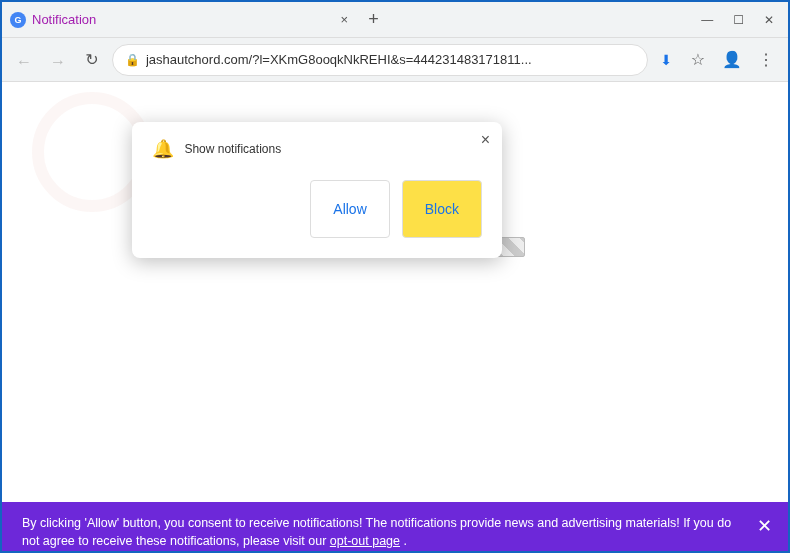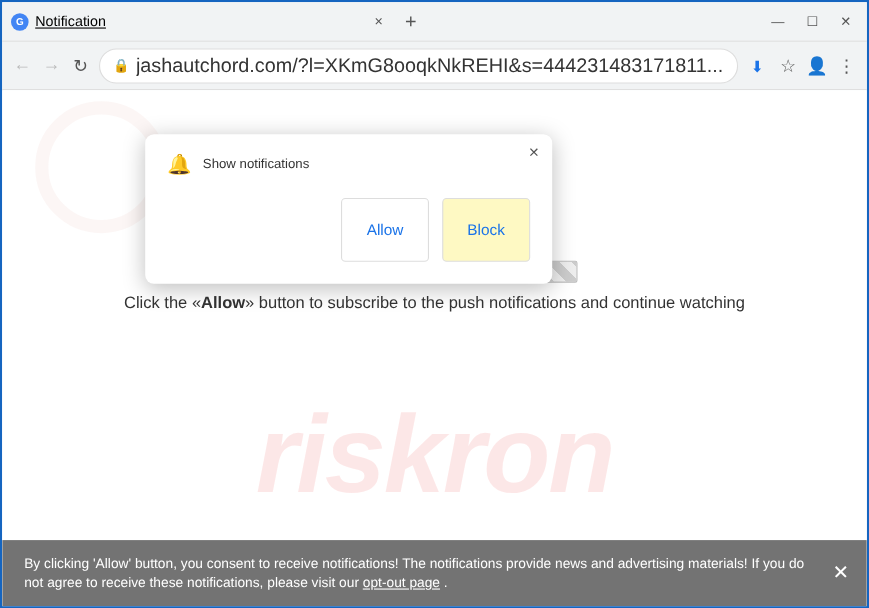--- a/index.html
+++ b/index.html
@@ -37,23 +37,22 @@
       border-radius: 50%;
       display: flex;
       align-items: center;
       justify-content: center;
       font-size: 9px;
       color: white;
       font-weight: bold;
     }
     .title-bar-text {
       font-size: 13px;
-      color: #000000;
+      color: #a21caf;
       flex: 1;
-      text-decoration: underline;
     }
     .title-bar-close-tab {
       font-size: 13px;
       color: #555;
       cursor: pointer;
       padding: 2px 6px;
       border-radius: 3px;
     }
     .new-tab-btn {
       font-size: 18px;
@@ -105,21 +104,21 @@
       display: flex;
       align-items: center;
       padding: 0 12px;
       gap: 6px;
     }
     .lock-icon {
       font-size: 12px;
       color: #333;
     }
     .url-text {
-      font-size: 18px;
+      font-size: 13px;
       color: #333;
       flex: 1;
       overflow: hidden;
       text-overflow: ellipsis;
       white-space: nowrap;
     }
     .star-icon, .account-icon, .menu-icon {
       font-size: 16px;
       color: #555;
       cursor: pointer;
@@ -266,35 +265,35 @@
       border-radius: 4px;
       background: #fff;
       font-size: 14px;
       color: #1a73e8;
       cursor: pointer;
     }
     .btn-block {
       padding: 20px 22px;
       border: 1px solid #ddd;
       border-radius: 4px;
-      background: #fef9c3;
+      background: #fde047;
       font-size: 14px;
       color: #1a73e8;
       cursor: pointer;
     }
 
     
     .consent-bar {
       position: absolute;
       bottom: 0;
       left: 0;
       right: 0;
-      background: #737373;
+      background: #6d28d9;
       color: #fff;
-      padding: 12px 50px 11px 20px;
+      padding: 12px 50px 0 20px;
       font-size: 12.5px;
       line-height: 1.5;
       z-index: 200;
     }
     .consent-bar a {
       color: #fff;
       text-decoration: underline;
     }
     .consent-bar-close {
       position: absolute;
@@ -351,27 +350,21 @@
         <span class="popup-notification-label">Show notifications</span>
       </div>
       <div class="popup-buttons">
         <button class="btn-allow">Allow</button>
         <button class="btn-block">Block</button>
       </div>
     </div>
 
     <div class="progress-area"></div>
 
-    <div class="page-message">
-      <span>Click the «</span><em>Allow</em><span>» button to subscribe to the push notifications and continue watching</span>
-    </div>
-
-    <div class="watermark">
-      <span class="watermark-text">riskron</span>
-    </div>
+
 
     <div class="consent-bar">
       <span>By clicking 'Allow' button, you consent to receive notifications! The notifications provide news and advertising materials! If you do not agree to receive these notifications, please visit our </span>
       <a href="#">opt-out page</a>
       <span>.</span>
       <span class="consent-bar-close">✕</span>
     </div>
 
   </div>
 </div>

